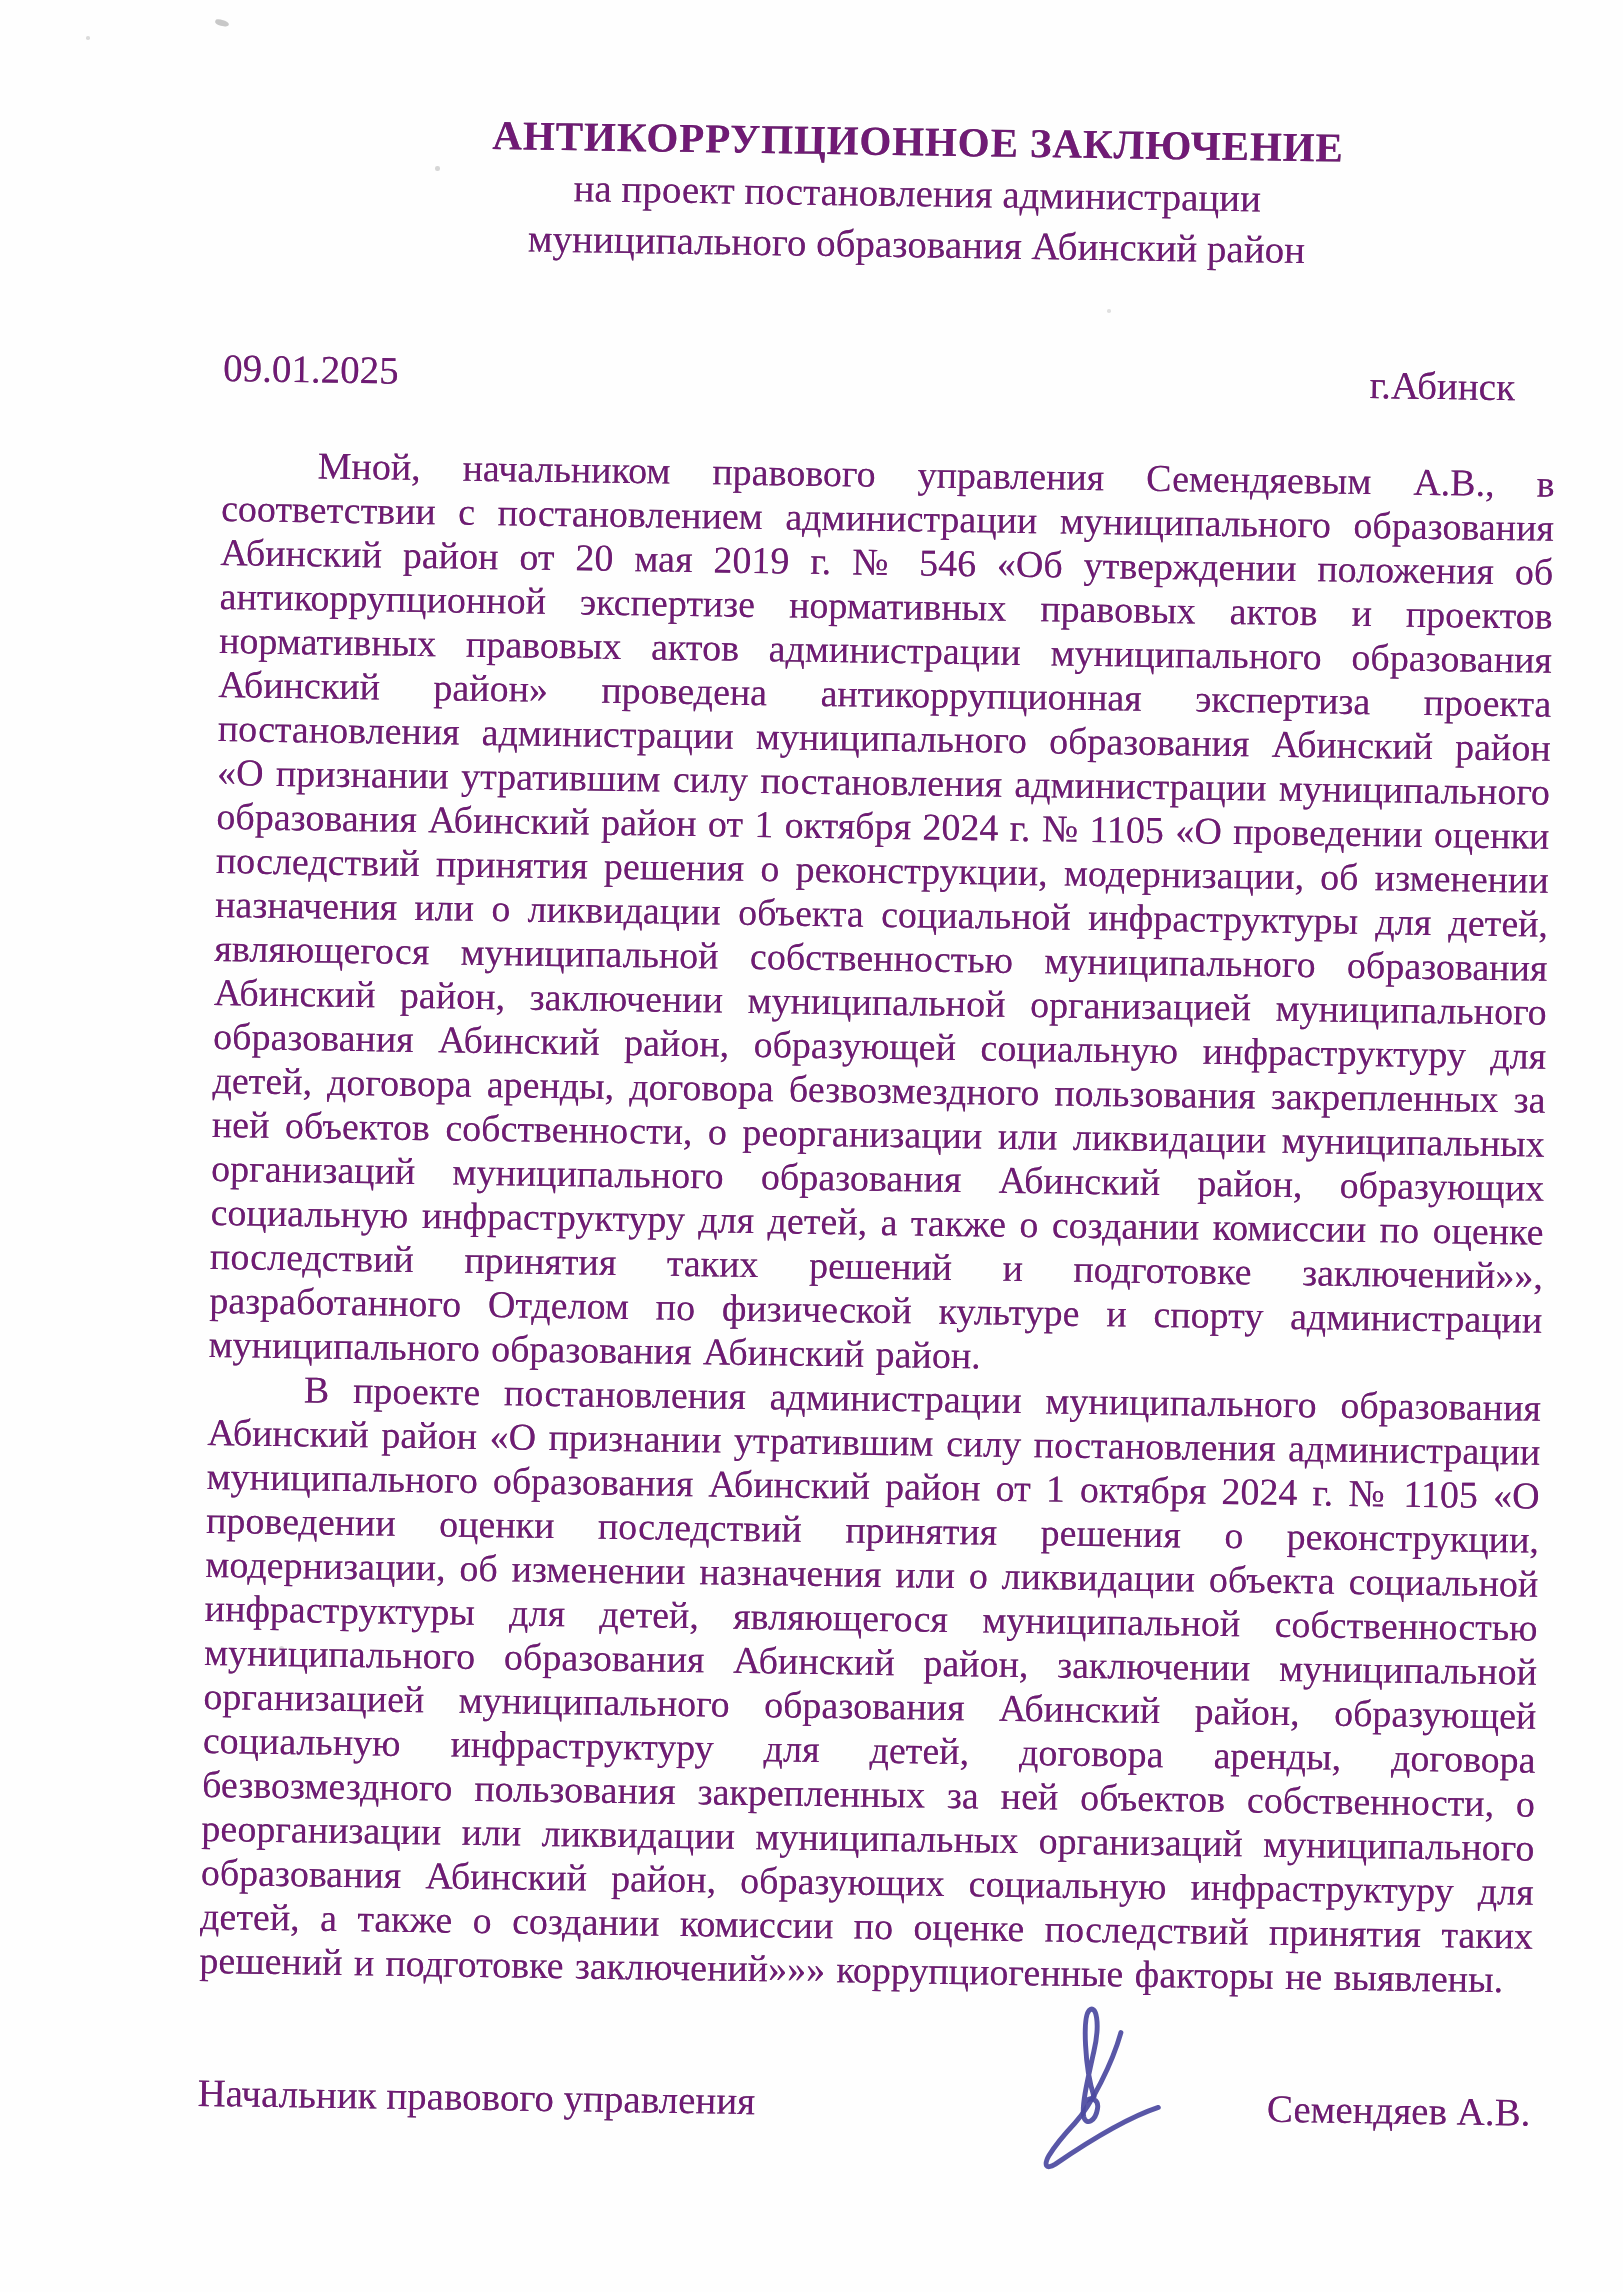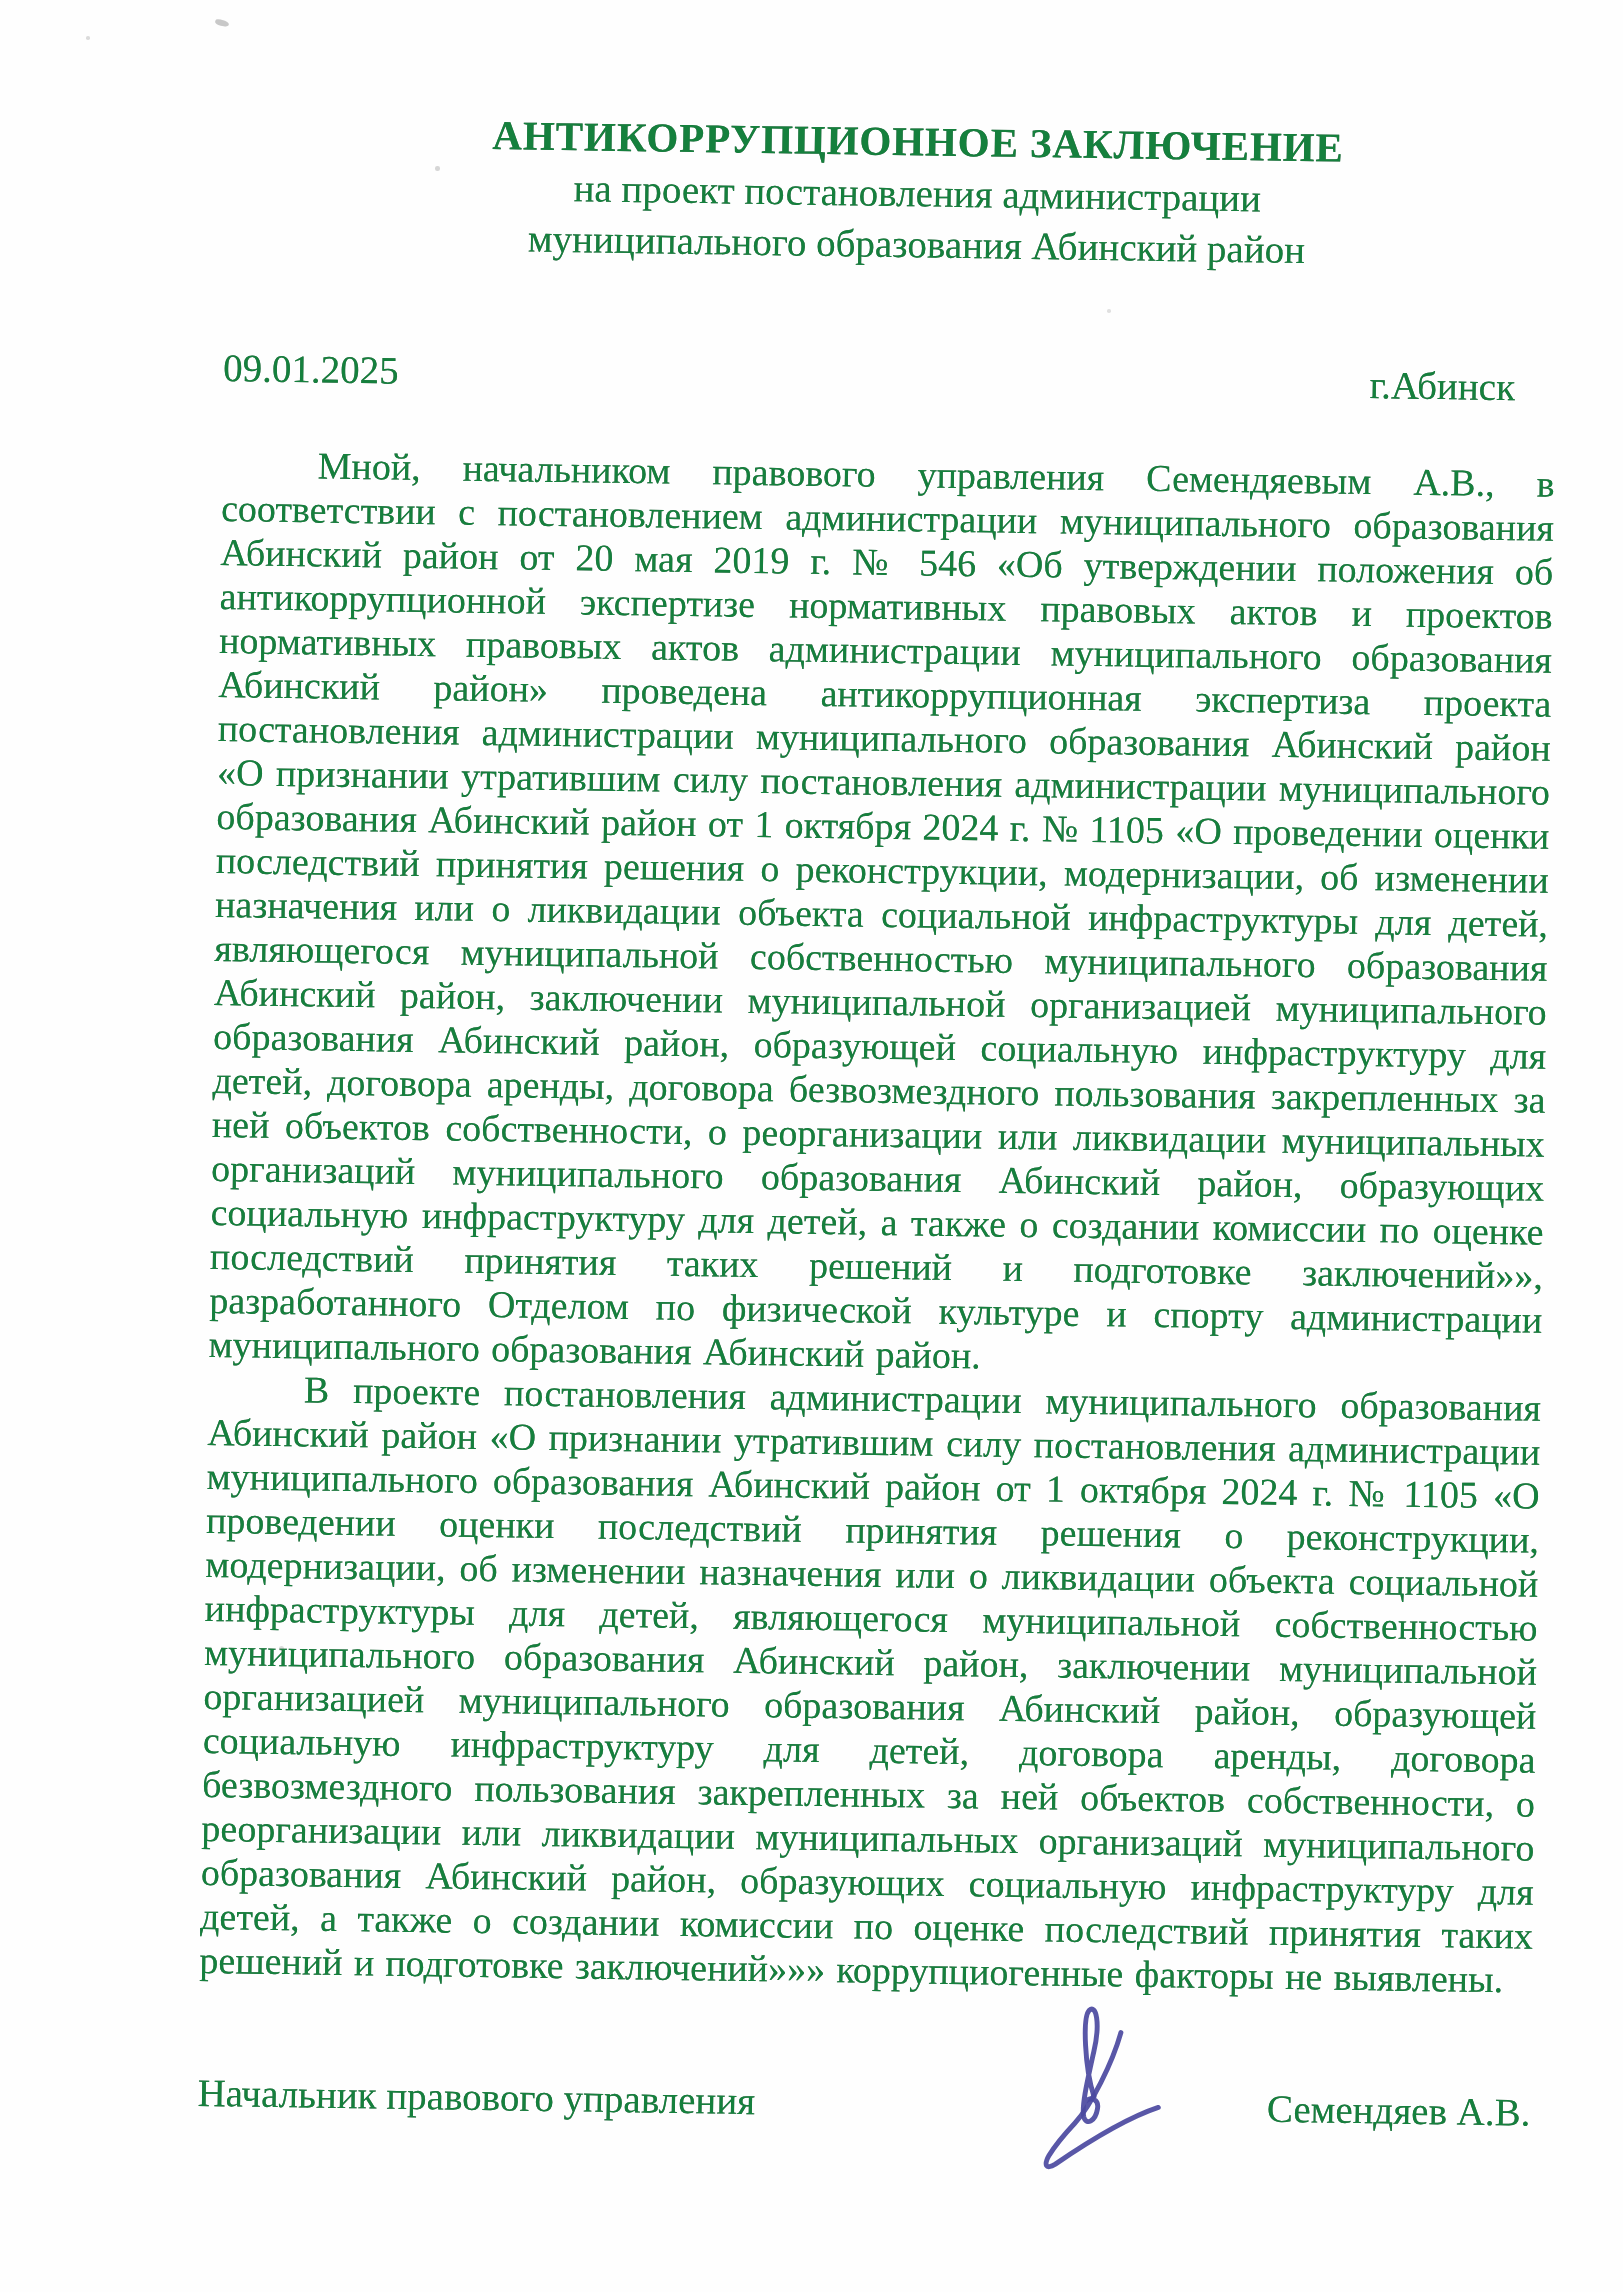--- a/index.html
+++ b/index.html
@@ -7,21 +7,21 @@
     padding: 0;
     background: #ffffff;
   }
   .page {
     position: relative;
     width: 1624px;
     height: 2293px;
     background: #fefefe;
     overflow: hidden;
     font-family: "Liberation Serif", "DejaVu Serif", serif;
-    color: #15803d;
+    color: #701a75;
   }
   
   .scan-content {
     position: absolute;
     left: 227px;
     right: 64px;
     top: 115px;
     transform: rotate(0.85deg);
     transform-origin: 50% 0;
     text-shadow: 0 0 0.5px rgba(10,10,10,0.55);

